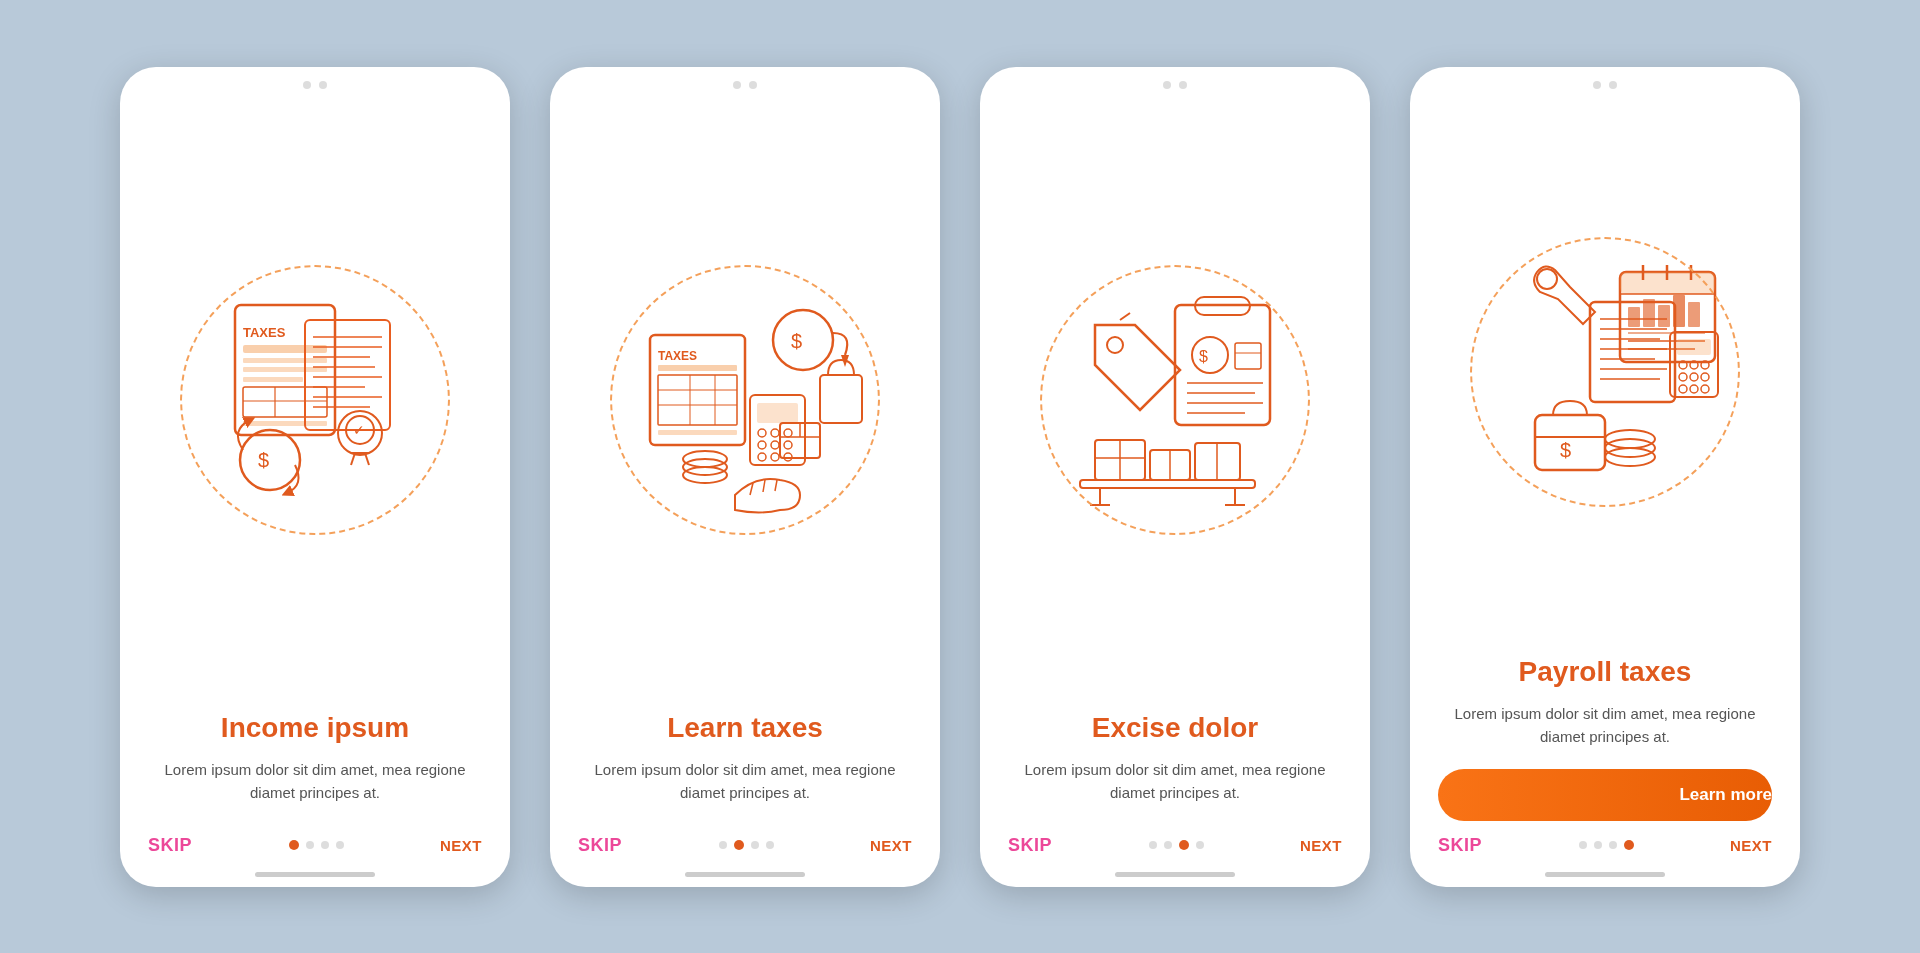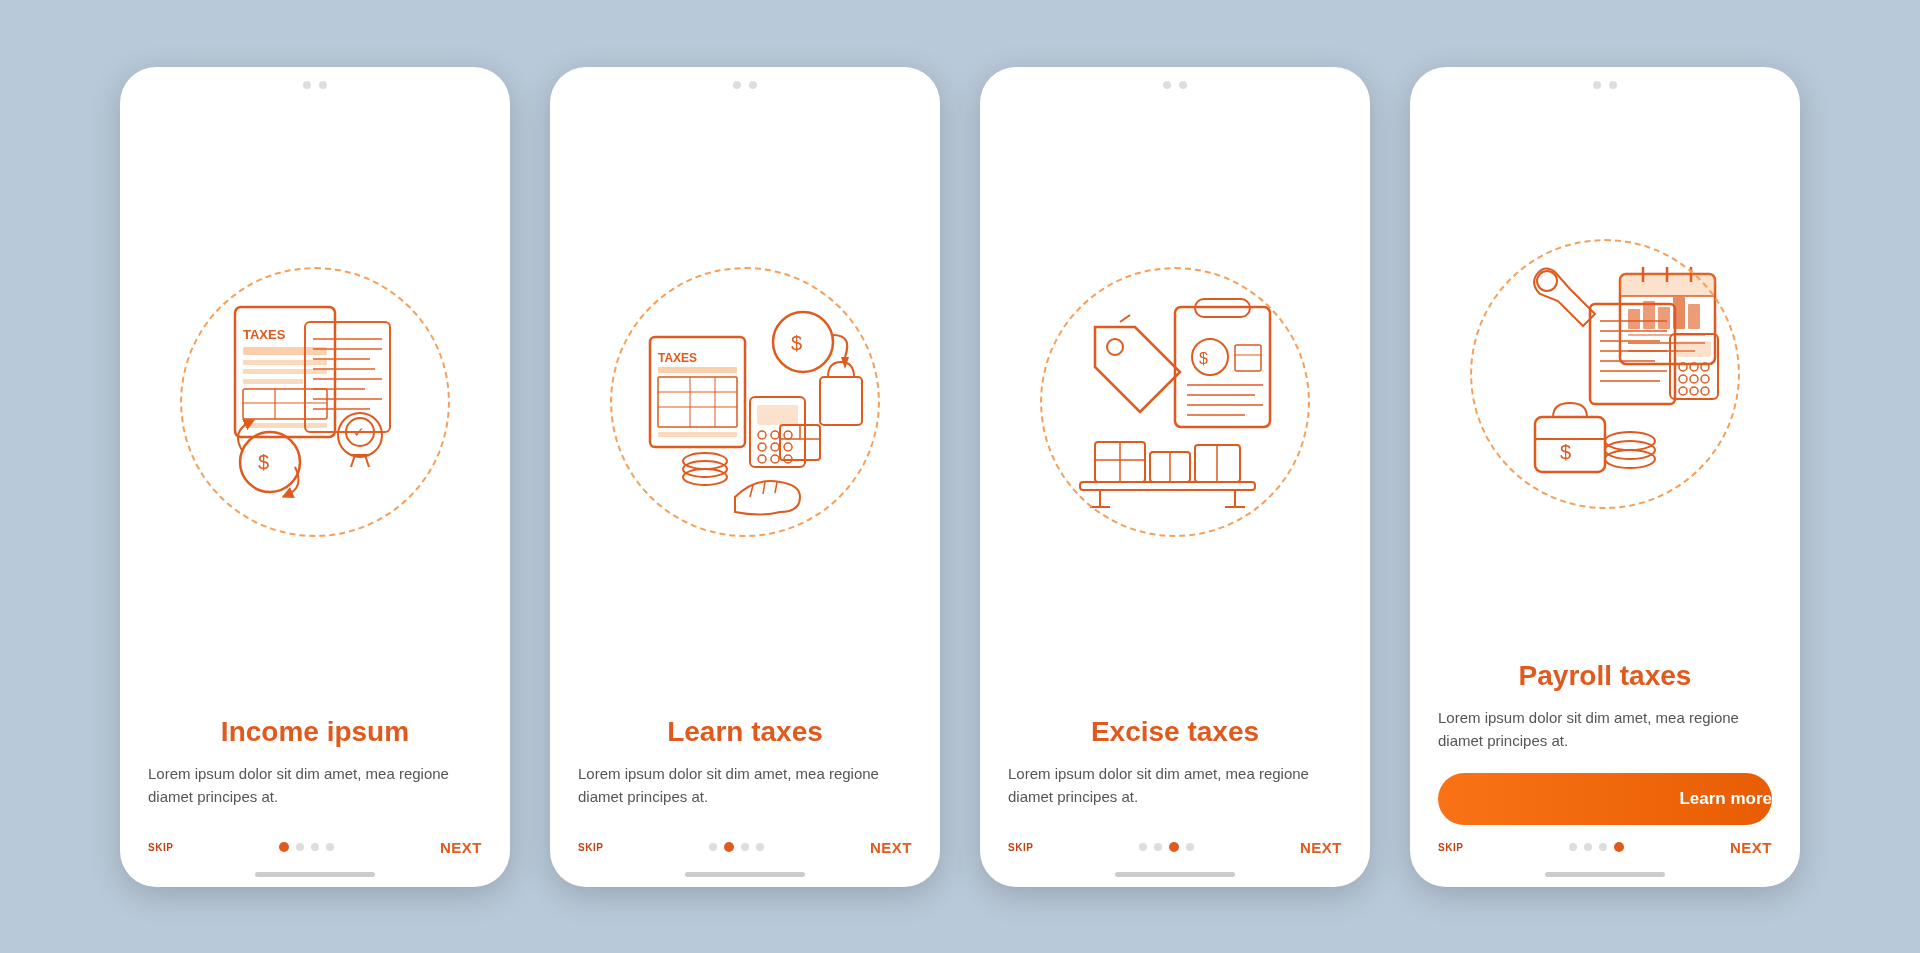--- a/index.html
+++ b/index.html
@@ -84,20 +84,21 @@
       font-size: 28px;
       font-weight: 700;
       color: #e05a1e;
       text-align: center;
       margin-bottom: 14px;
     }
 
     .card-description {
       font-size: 15px;
       color: #555;
+      text-align: center;
       line-height: 1.55;
       margin-bottom: 20px;
     }
 
     .learn-more-btn {
       display: block;
       width: 100%;
       background: linear-gradient(to right, #f97316, #e85d04);
       color: white;
       border: none;
@@ -112,23 +113,23 @@
 
     
     .nav-bar {
       display: flex;
       align-items: center;
       justify-content: space-between;
       padding: 10px 28px 10px 28px;
     }
 
     .nav-skip {
-      font-size: 10px;
+      font-size: 18px;
       font-weight: 600;
-      color: #c2410c;
+      color: #ec4899;
       letter-spacing: 0.5px;
       cursor: pointer;
     }
 
     .nav-dots {
       display: flex;
       gap: 7px;
       align-items: center;
     }
 
@@ -341,21 +342,21 @@
         <line x1="182" y1="178" x2="182" y2="215" stroke="#e05a1e" stroke-width="1.5"></line>
 
         <rect x="45" y="215" width="175" height="8" rx="3" fill="none" stroke="#e05a1e" stroke-width="2"></rect>
         <line x1="65" y1="223" x2="65" y2="240" stroke="#e05a1e" stroke-width="2"></line>
         <line x1="200" y1="223" x2="200" y2="240" stroke="#e05a1e" stroke-width="2"></line>
         <line x1="55" y1="240" x2="75" y2="240" stroke="#e05a1e" stroke-width="2"></line>
         <line x1="190" y1="240" x2="210" y2="240" stroke="#e05a1e" stroke-width="2"></line>
       </svg>
     </div>
     <div class="content">
-      <div class="card-title">Excise taxes</div>
+      <div class="card-title">Excise dolor</div>
       <div class="card-description">Lorem ipsum dolor sit dim amet, mea regione diamet principes at.</div>
     </div>
     <div class="nav-bar">
       <span class="nav-skip">SKIP</span>
       <div class="nav-dots">
         <div class="nav-dot"></div>
         <div class="nav-dot"></div>
         <div class="nav-dot active"></div>
         <div class="nav-dot"></div>
       </div>

